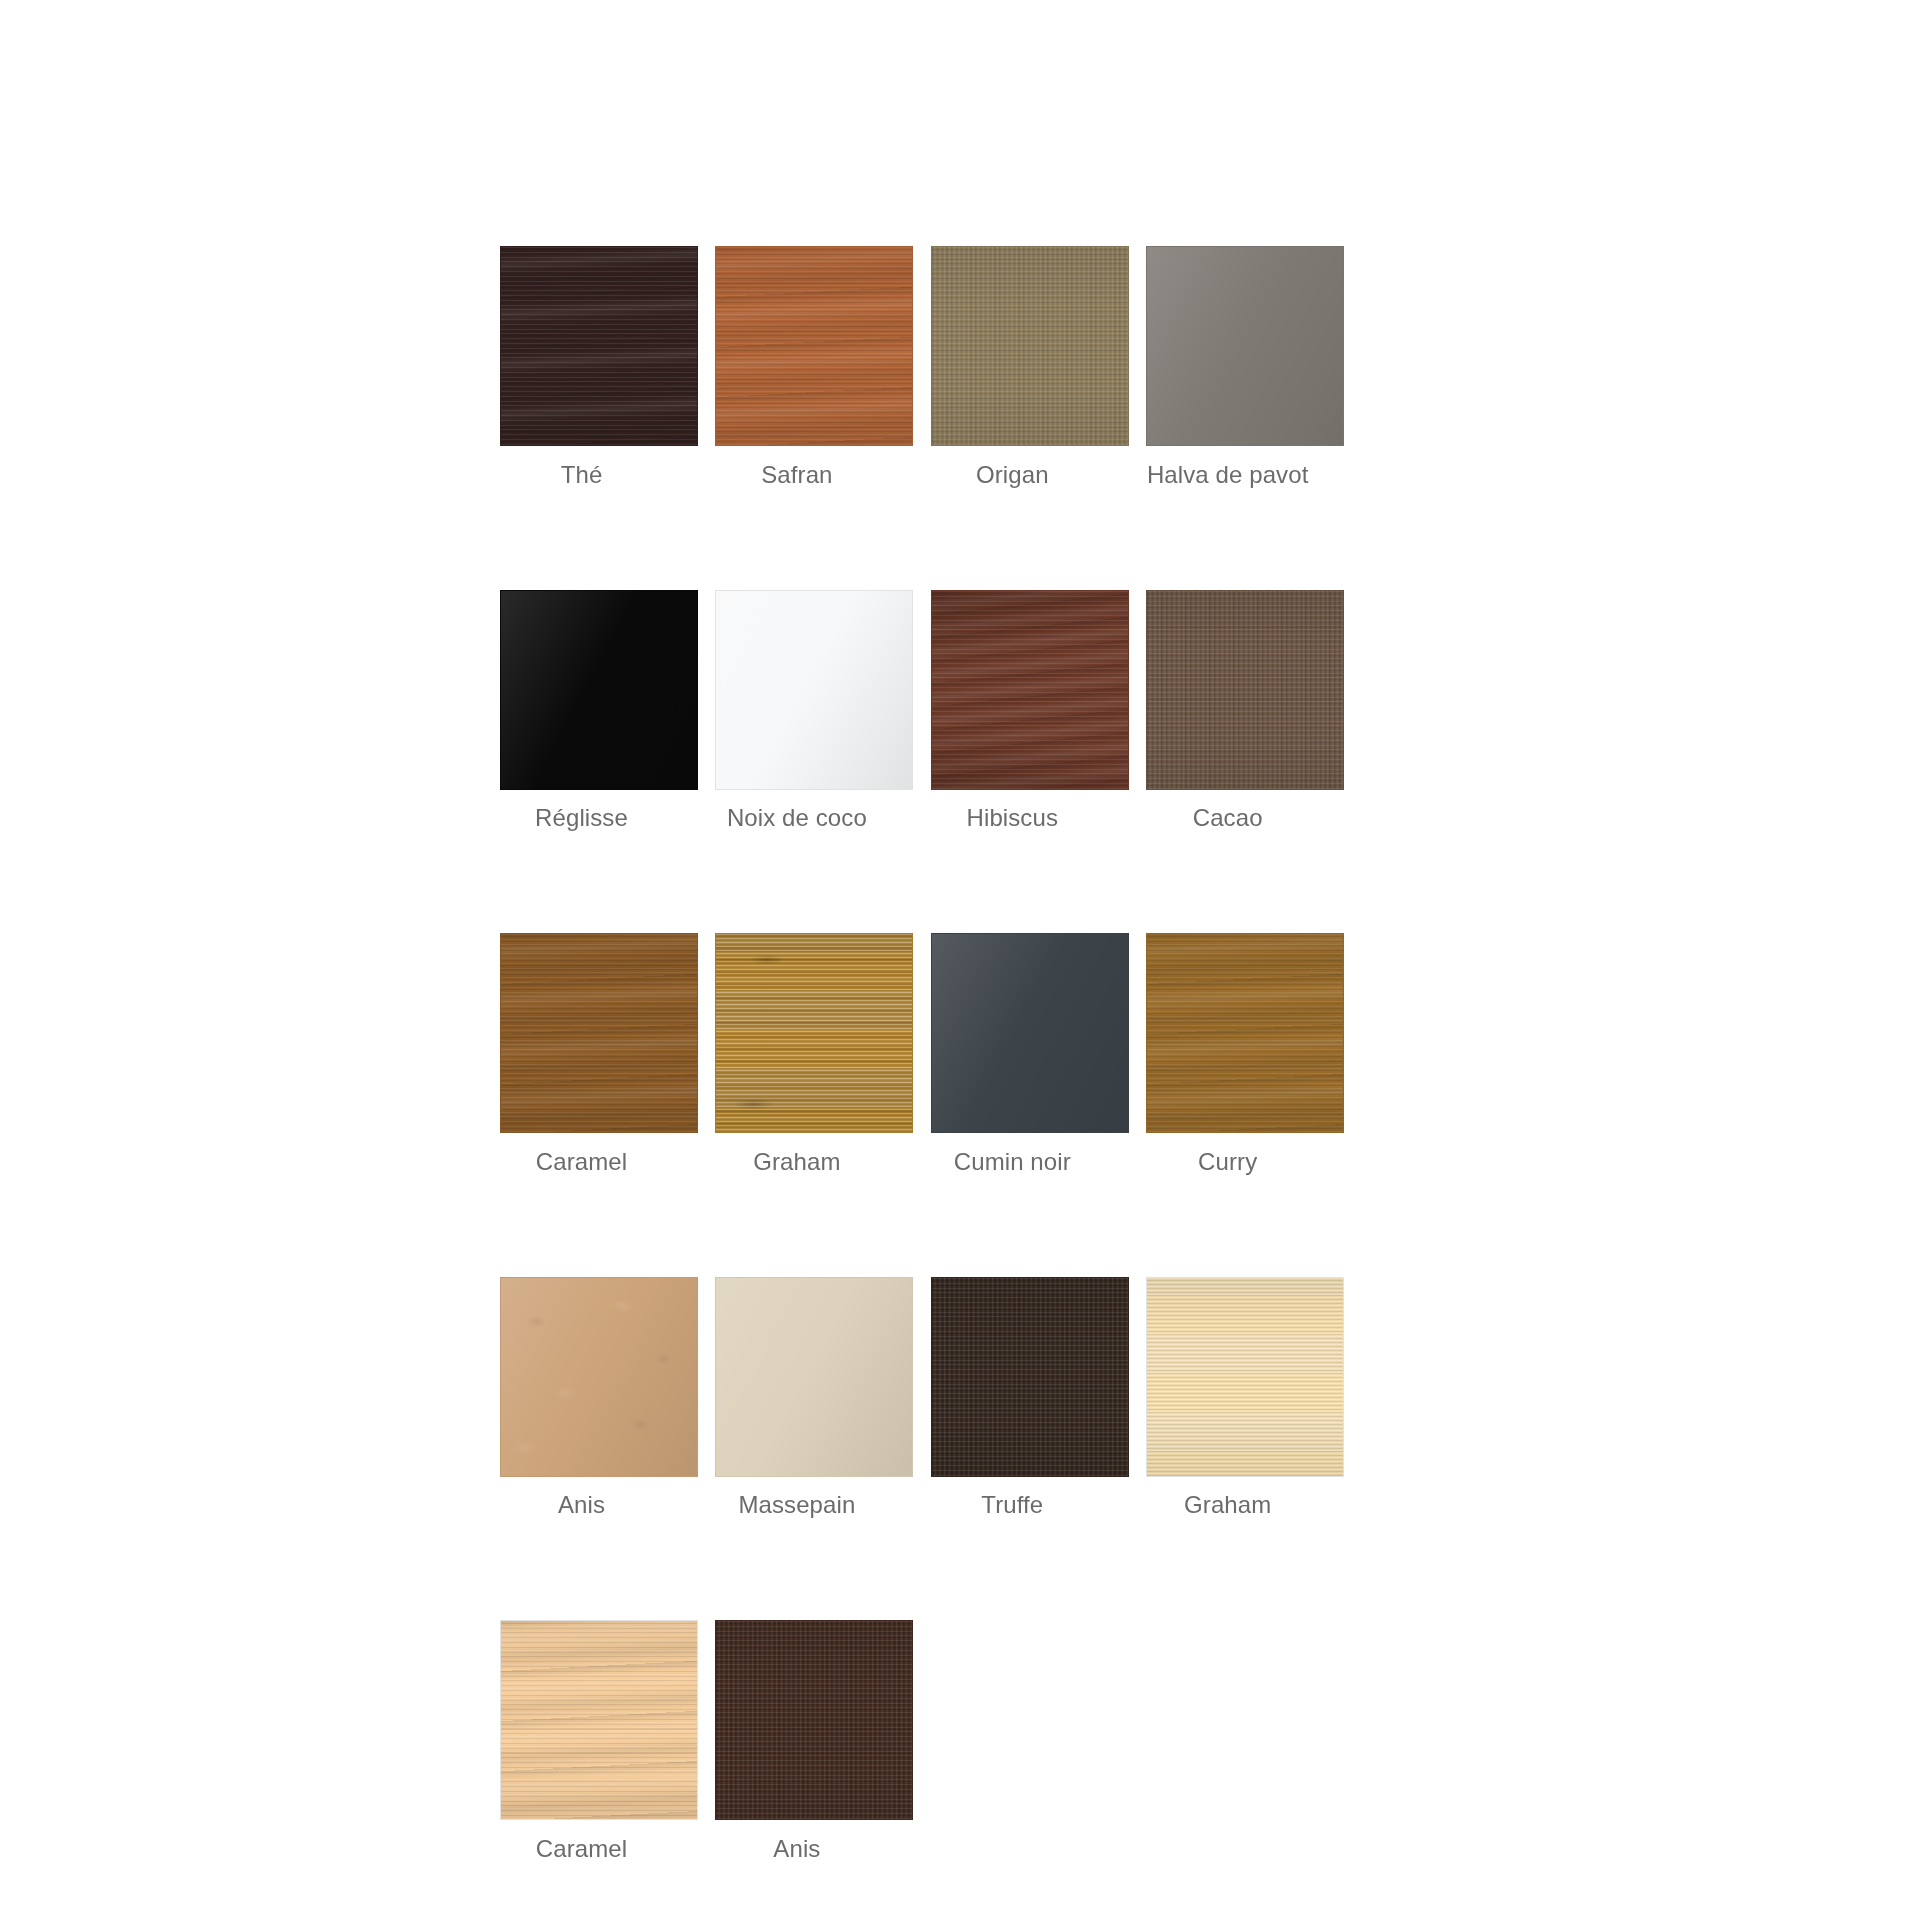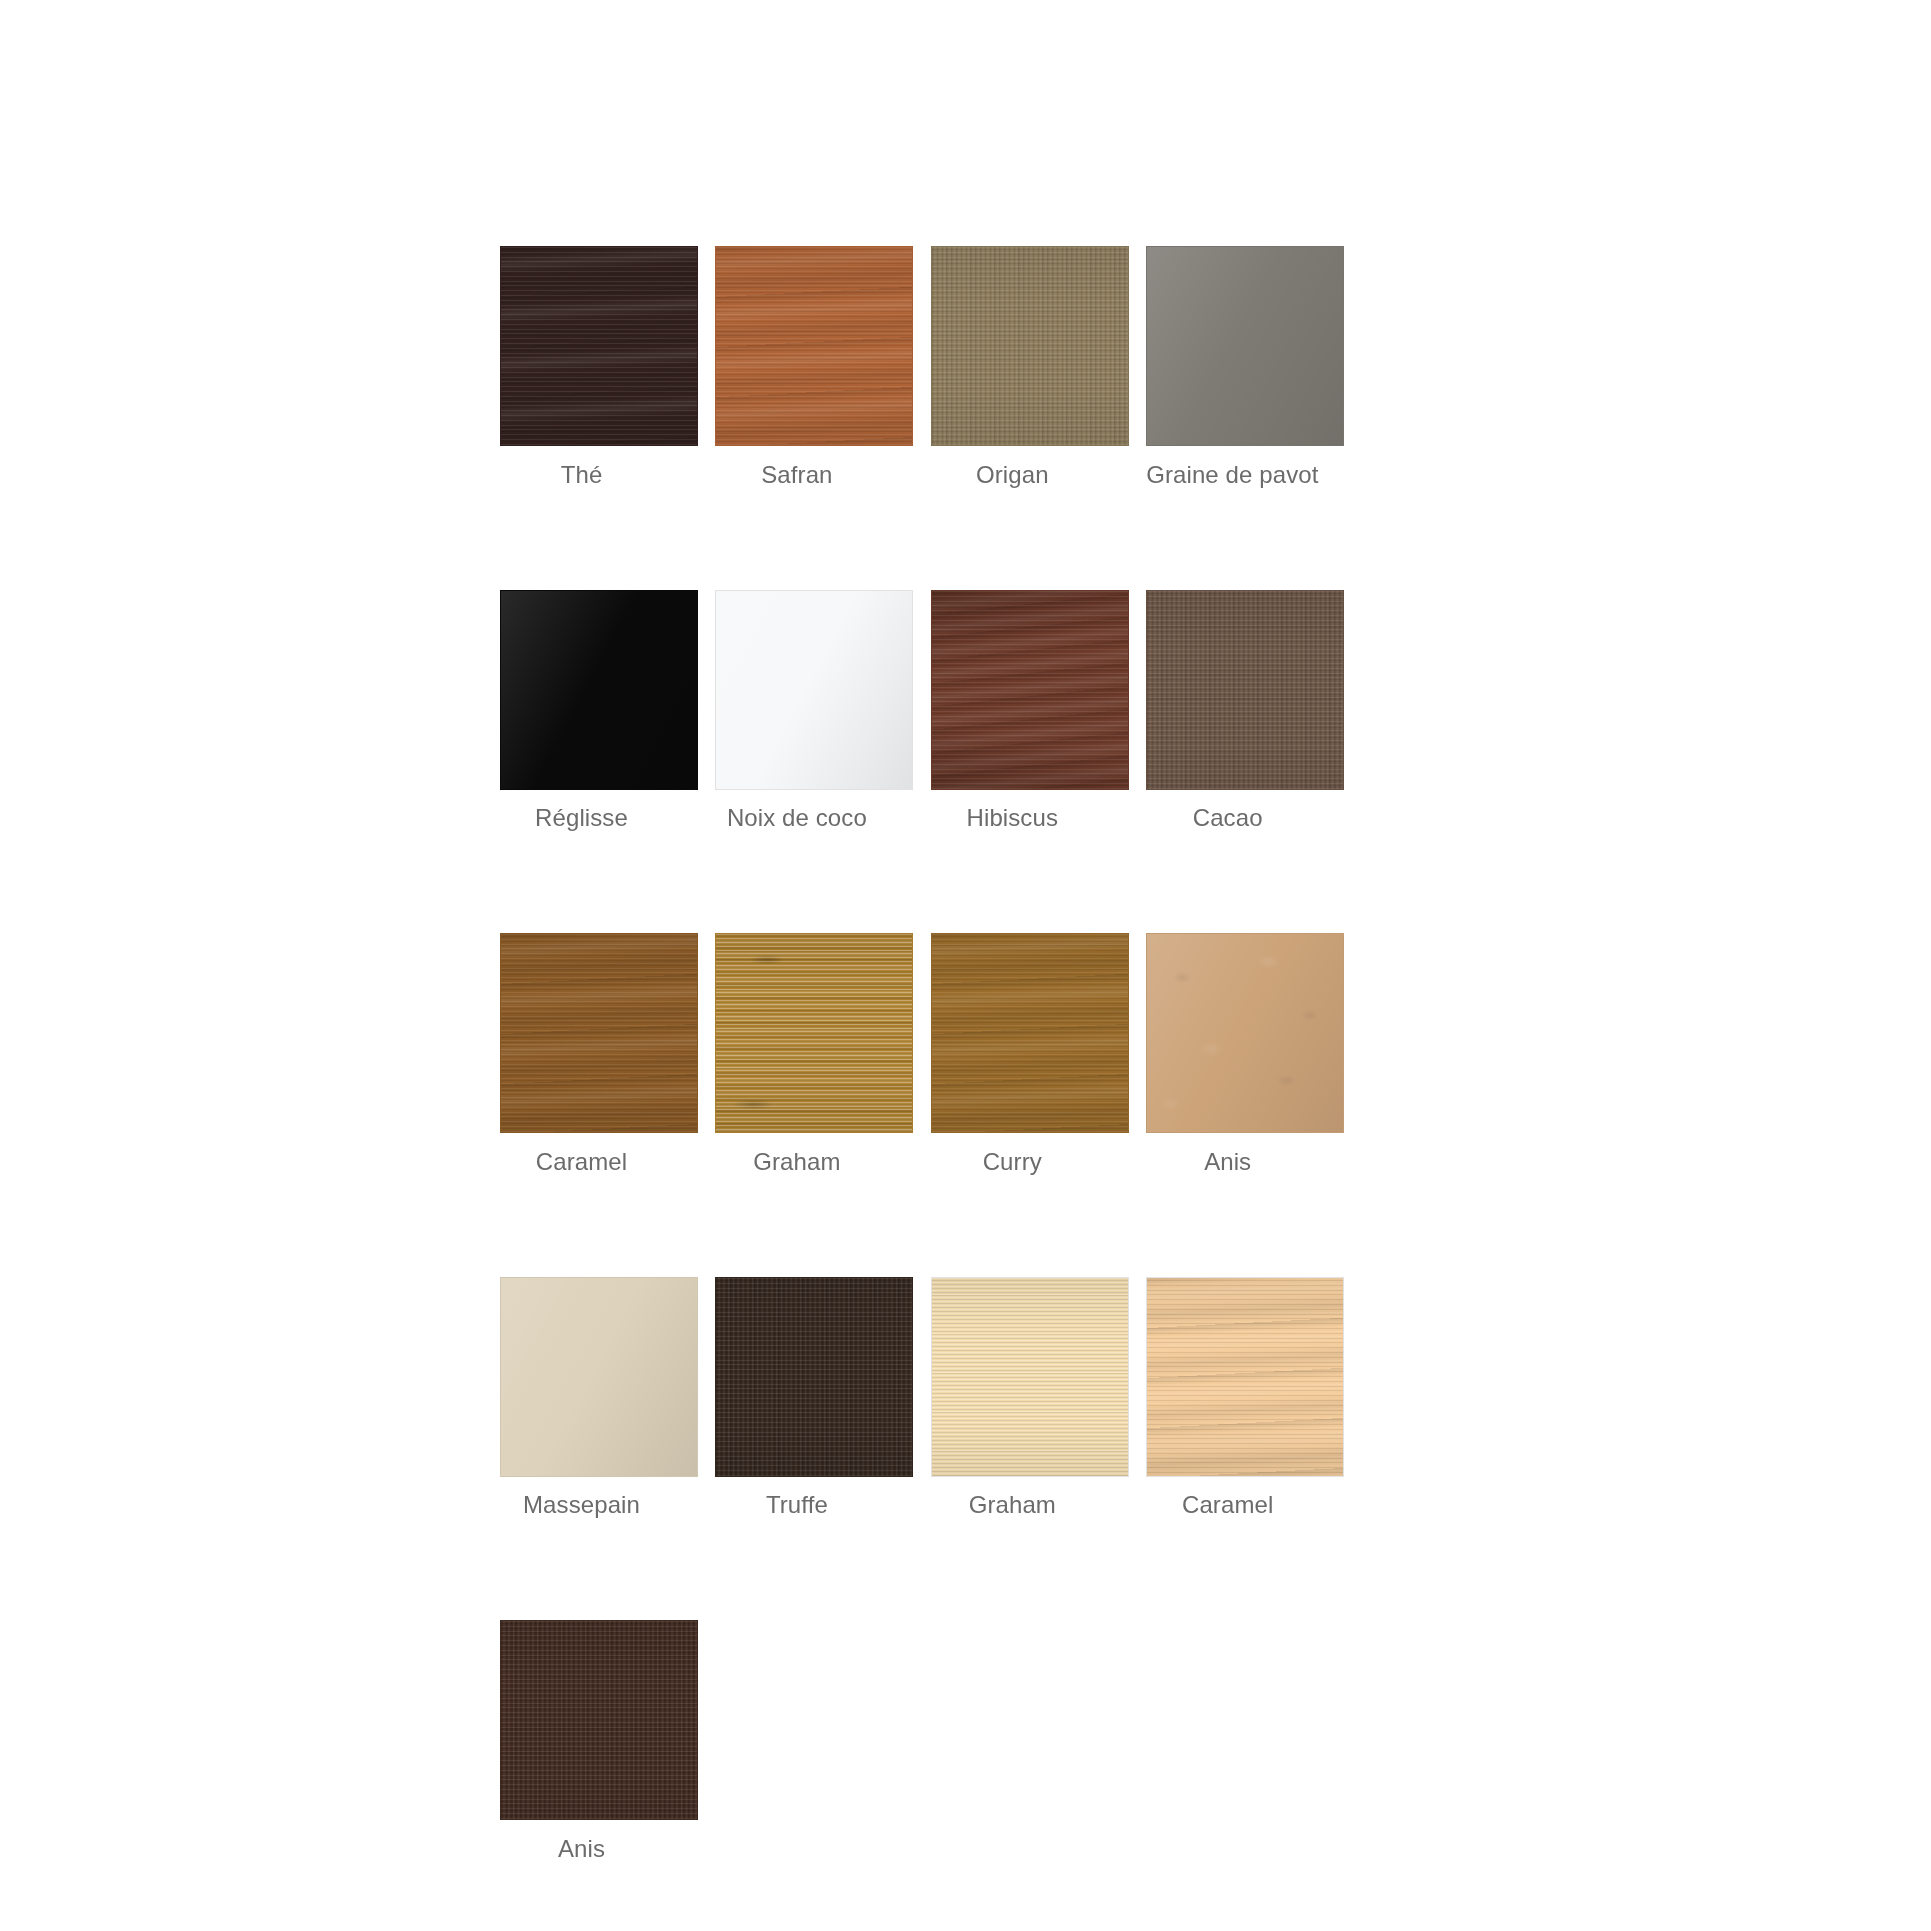--- a/index.html
+++ b/index.html
@@ -193,21 +193,21 @@
           <div class="tex tex-fleck"></div>
           <div class="tex tex-fibre"></div>
           <div class="tex tex-shade"></div>
         </div>
         <div class="swatch-label">Origan</div>
       </div>
       <div class="swatch-cell">
         <div class="swatch-tile" style="background-color: rgb(126, 122, 116);">
           <div class="tex tex-sheen"></div>
         </div>
-        <div class="swatch-label">Graine de pavot</div>
+        <div class="swatch-label">Halva de pavot</div>
       </div>
       <div class="swatch-cell">
         <div class="swatch-tile" style="background-color: rgb(10, 10, 10);">
           <div class="tex tex-sheen"></div>
         </div>
         <div class="swatch-label">Réglisse</div>
       </div>
       <div class="swatch-cell">
         <div class="swatch-tile" style="background-color: rgb(247, 248, 249); border: 1px solid rgb(226, 226, 226);">
           <div class="tex tex-sheen"></div>
@@ -240,20 +240,26 @@
       </div>
       <div class="swatch-cell">
         <div class="swatch-tile" style="background-color: rgb(176, 131, 48);">
           <div class="tex tex-knot"></div>
           <div class="tex tex-bamboo"></div>
           <div class="tex tex-shade"></div>
         </div>
         <div class="swatch-label">Graham</div>
       </div>
       <div class="swatch-cell">
+        <div class="swatch-tile" style="background-color: rgb(60, 67, 73);">
+          <div class="tex tex-sheen"></div>
+        </div>
+        <div class="swatch-label">Cumin noir</div>
+      </div>
+      <div class="swatch-cell">
         <div class="swatch-tile" style="background-color: rgb(154, 108, 43);">
           <div class="tex tex-band"></div>
           <div class="tex tex-fibre"></div>
           <div class="tex tex-shade"></div>
         </div>
         <div class="swatch-label">Curry</div>
       </div>
       <div class="swatch-cell">
         <div class="swatch-tile" style="background-color: rgb(205, 164, 122);">
           <div class="tex tex-pebble"></div>

